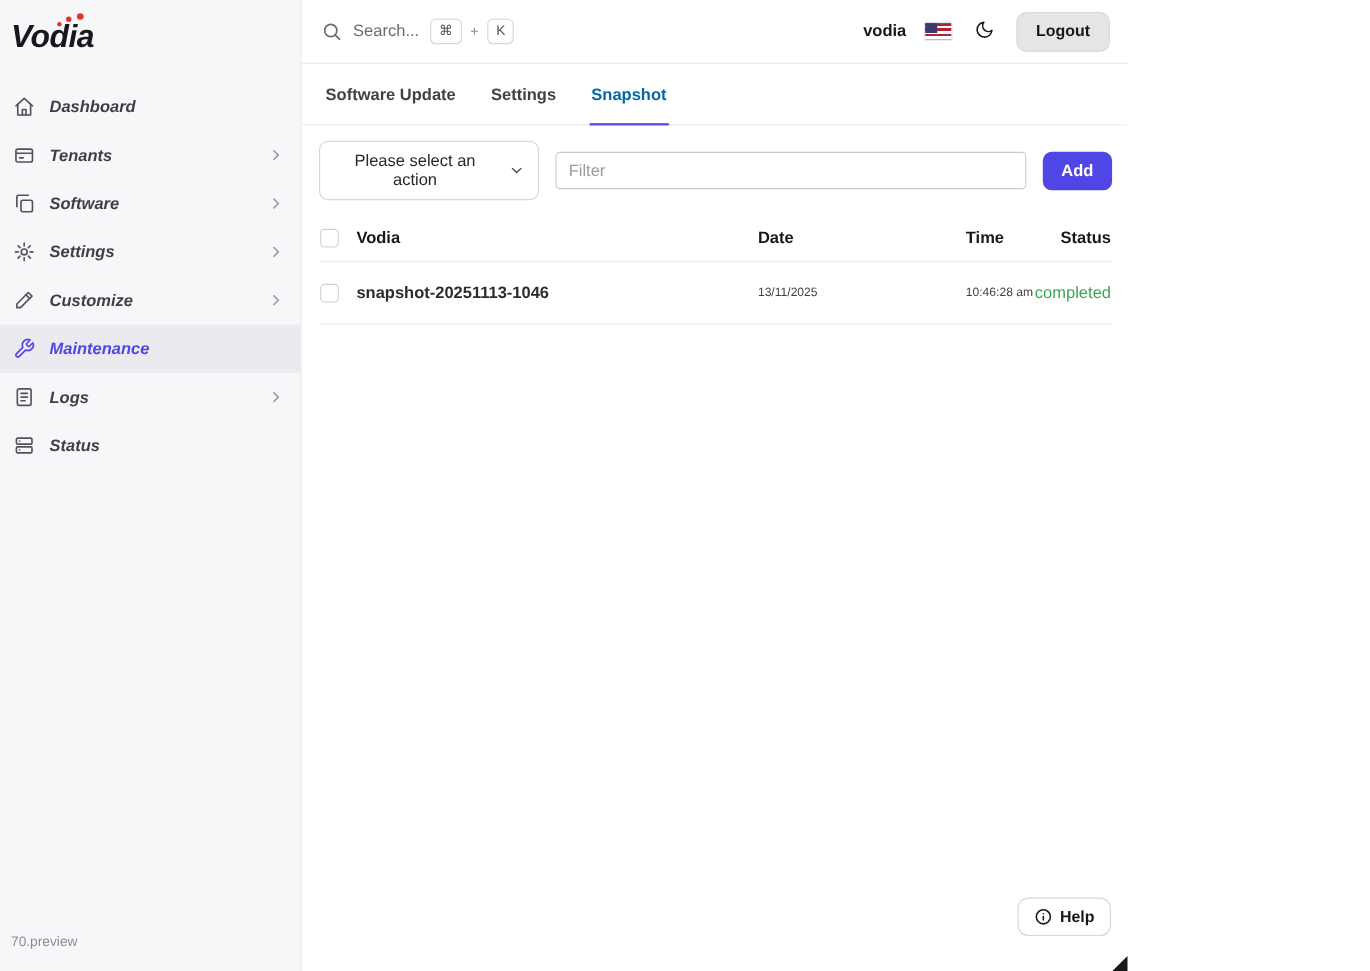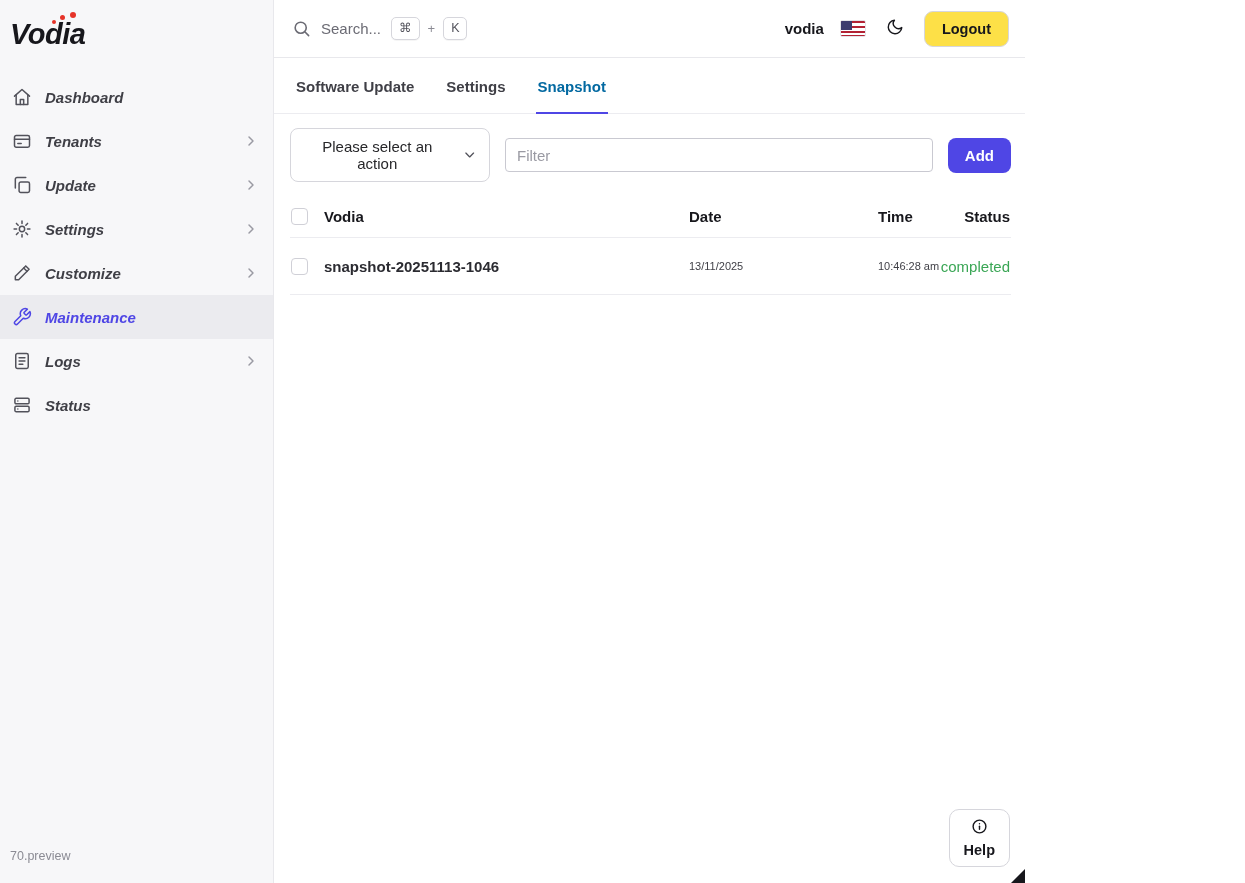--- a/index.html
+++ b/index.html
@@ -35,21 +35,21 @@
   .search-icon svg { width:100%; height:100%; }
   .search-text { font-size:15px; color:#6b6b74; }
   .kbd { border:1px solid #d6d6dc; border-radius:5px; background:#fff; font-size:12.5px; color:#52525b; padding:2px 7px; line-height:1.3; min-width:24px; text-align:center; box-shadow:0 1px 0 rgba(0,0,0,0.04); }
   .kbd-plus { color:#8b8b94; font-size:13px; margin:0 -2px; }
   .topbar-right { margin-left:auto; display:flex; align-items:center; gap:16px; }
   .account-name { font-size:15px; font-weight:700; color:#17171c; }
   .flag { width:26px; height:17px; border-radius:2px; position:relative; overflow:hidden; border:1px solid #e3e3e8; background:repeating-linear-gradient(180deg,#b22234 0 2.4px,#ffffff 2.4px 4.8px); cursor:pointer; }
   .flag::before { content:""; position:absolute; left:0; top:0; width:11px; height:8.5px; background:#3c3b6e; }
   .theme-btn { width:26px; height:26px; display:flex; align-items:center; justify-content:center; color:#17171c; cursor:pointer; background:none; border:none; }
   .theme-btn svg { width:18px; height:18px; }
-  .logout-btn { border:1px solid #d6d6dc; background:#fde047; border-radius:9px; padding:9px 17px; font-size:14.5px; font-weight:600; color:#17171c; cursor:pointer; font-family:inherit; }
+  .logout-btn { border:1px solid #d6d6dc; background:#e5e5e5; border-radius:9px; padding:9px 17px; font-size:14.5px; font-weight:600; color:#17171c; cursor:pointer; font-family:inherit; }
 
   
   .tabbar { display:flex; gap:28px; padding:0 20px; border-bottom:1px solid #ececf0; flex-shrink:0; }
   .tab { padding:20px 2px 17px; font-size:15px; font-weight:600; color:#3f3f46; cursor:pointer; border-bottom:2px solid transparent; margin-bottom:-1px; background:none; border-top:none; border-left:none; border-right:none; font-family:inherit; }
   .tab.active { color:#0369a1; border-bottom-color:#4f46e5; }
 
   
   .content { padding:14px 14px 0 16px; flex:1; }
   .controls { display:flex; align-items:center; gap:15px; }
   .action-select { display:flex; align-items:center; justify-content:space-between; gap:10px; width:200px; border:1px solid #d6d6dc; border-radius:8px; background:#fff; padding:9px 12px; font-size:15px; color:#27272a; cursor:pointer; font-family:inherit; }
@@ -65,21 +65,21 @@
   .t-head { height:42px; }
   .t-head .t-cell { font-size:15px; font-weight:700; color:#17171c; }
   .t-body-row { height:57px; }
   .checkbox { width:17px; height:17px; border:1.5px solid #d0d0d7; border-radius:4px; background:#fff; cursor:pointer; }
   .cell-name { font-size:15px; font-weight:700; color:#2b2b31; }
   .cell-plain { font-size:11px; color:#3f3f46; }
   .cell-status { font-size:15px; color:#3aa655; text-align:right; padding-right:0; }
   .t-cell.right { text-align:right; }
 
   
-  .help-btn { position:absolute; right:15px; bottom:16px; display:flex; align-items:center; gap:7px; border:1px solid #d6d6dc; background:#fff; border-radius:10px; padding:8px 14px; font-size:14.5px; font-weight:700; color:#17171c; cursor:pointer; font-family:inherit;flex-direction:column; }
+  .help-btn { position:absolute; right:15px; bottom:32px; display:flex; align-items:center; gap:7px; border:1px solid #d6d6dc; background:#fff; border-radius:10px; padding:8px 14px; font-size:14.5px; font-weight:700; color:#17171c; cursor:pointer; font-family:inherit; }
   .help-btn .info-icon { width:17px; height:17px; display:flex; color:#17171c; }
   .help-btn .info-icon svg { width:100%; height:100%; }
   .resize-handle { position:absolute; right:0; bottom:0; width:0; height:0; border-style:solid; border-width:0 0 14px 14px; border-color:transparent transparent #17171c transparent; }
 </style>
 </head>
 <body>
 
 <div class="app">
 
   <aside class="sidebar">
@@ -118,21 +118,21 @@
             </svg>
           </span>
       </div>
       <div class="menu-item">
         <span class="mi-icon">
             <svg viewBox="0 0 24 24" fill="none" stroke="currentColor" stroke-width="1.8" stroke-linecap="round" stroke-linejoin="round">
               <rect x="8.5" y="8.5" width="12.5" height="12.5" rx="2"></rect>
               <path d="M4 15.5V5a2 2 0 0 1 2-2h10.5"></path>
             </svg>
           </span>
-        <span class="mi-label">Update</span>
+        <span class="mi-label">Software</span>
         <span class="mi-chevron">
             <svg viewBox="0 0 24 24" fill="none" stroke="currentColor" stroke-width="2.2" stroke-linecap="round" stroke-linejoin="round">
               <path d="M9 6l6 6-6 6"></path>
             </svg>
           </span>
       </div>
       <div class="menu-item">
         <span class="mi-icon">
             <svg viewBox="0 0 24 24" fill="none" stroke="currentColor" stroke-width="1.8" stroke-linecap="round" stroke-linejoin="round">
               <circle cx="12" cy="12" r="3.2"></circle>

